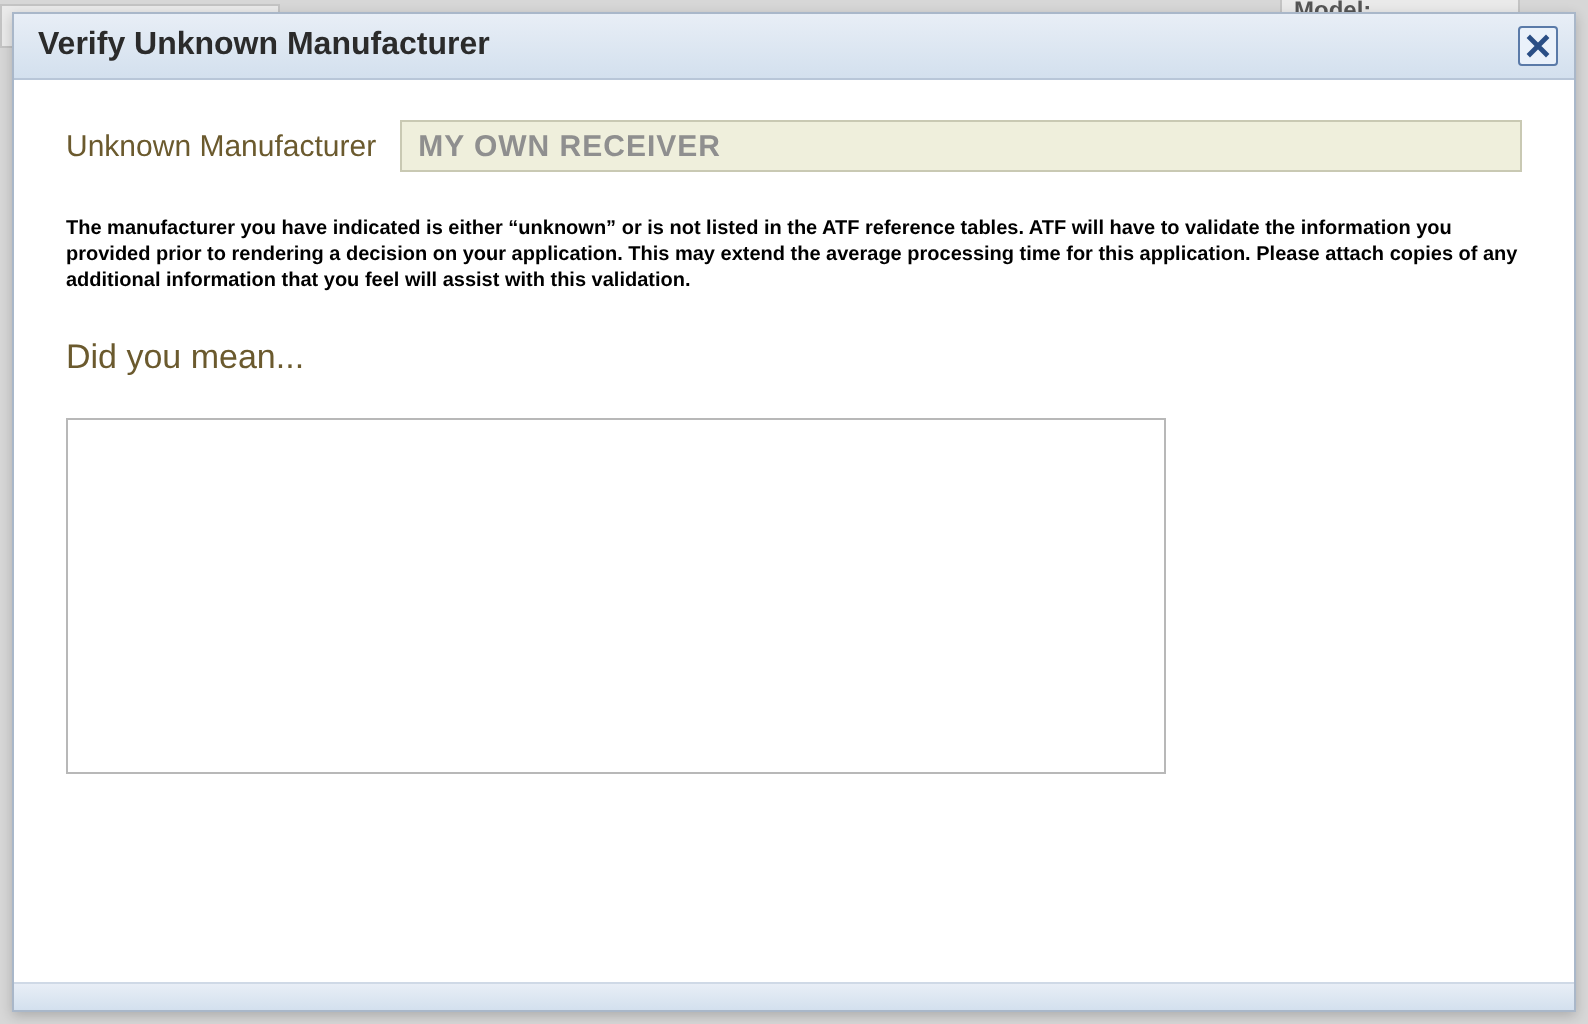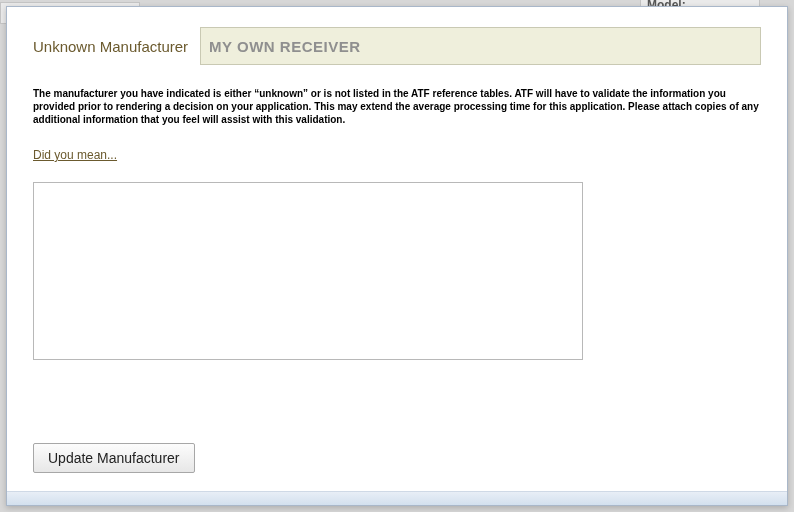--- a/index.html
+++ b/index.html
@@ -70,40 +70,39 @@
     }
     .field-label {
       color: #6b5a2e;
       font-size: 15px;
       white-space: nowrap;
     }
     .mfr-input {
       flex: 1;
       background: #efefdc;
       border: 1px solid #c9c9b3;
-      height: 38px;
+      height: 26px;
       padding: 0 8px;
       font-family: Arial, Helvetica, sans-serif;
       font-size: 15px;
       font-weight: bold;
       color: #8f8f8f;
       letter-spacing: 0.5px;
     }
     .warning-text {
       font-size: 10px;
       font-weight: bold;
       line-height: 1.3;
       color: #000;
       margin-bottom: 22px;
     }
     .suggest-label {
       color: #6b5a2e;
-      font-size: 12px;
+      font-size: 17px;
       margin-bottom: 20px;
-      text-decoration: underline;
     }
     .suggest-box {
       width: 550px;
       height: 178px;
       border: 1px solid #b8b8b8;
       background: #fff;
       overflow: auto;
     }
     .button-row {
       display: flex;
@@ -131,31 +130,38 @@
 <body>
 
 <div class="bg-fragment" style="top:2px; left:0; width:140px;">
   <span>N RECEIVER</span>
 </div>
 <div class="bg-fragment" style="top:-6px; left:640px; width:120px; font-weight:bold;">
   <span>Model:</span>
 </div>
 
 <div class="dialog">
+  <div class="titlebar">
+    <span class="titlebar-title">Verify Unknown Manufacturer</span>
+    <div class="close-btn">
+      <svg width="12" height="12" viewBox="0 0 12 12">
+        <path d="M2 2 L10 10 M10 2 L2 10" stroke="#2a4e85" stroke-width="2.4" stroke-linecap="square" fill="none"></path>
+      </svg>
+    </div>
+  </div>
 
   <div class="body-area">
     <div class="field-row">
       <span class="field-label">Unknown Manufacturer</span>
       <input class="mfr-input" type="text" readonly="" value="MY OWN RECEIVER" style="">
     </div>
 
     <p class="warning-text">The manufacturer you have indicated is either “unknown” or is not listed in the ATF reference tables. ATF will have to validate the information you provided prior to rendering a decision on your application. This may extend the average processing time for this application. Please attach copies of any additional information that you feel will assist with this validation.</p>
 
     <div class="suggest-label">Did you mean...</div>
     <div class="suggest-box"></div>
   </div>
 
   <div class="button-row">
-    <button class="btn">Update Manufacturer</button>
   </div>
 
   <div class="bottom-bar"></div>
 </div>
 
 </body></html>

